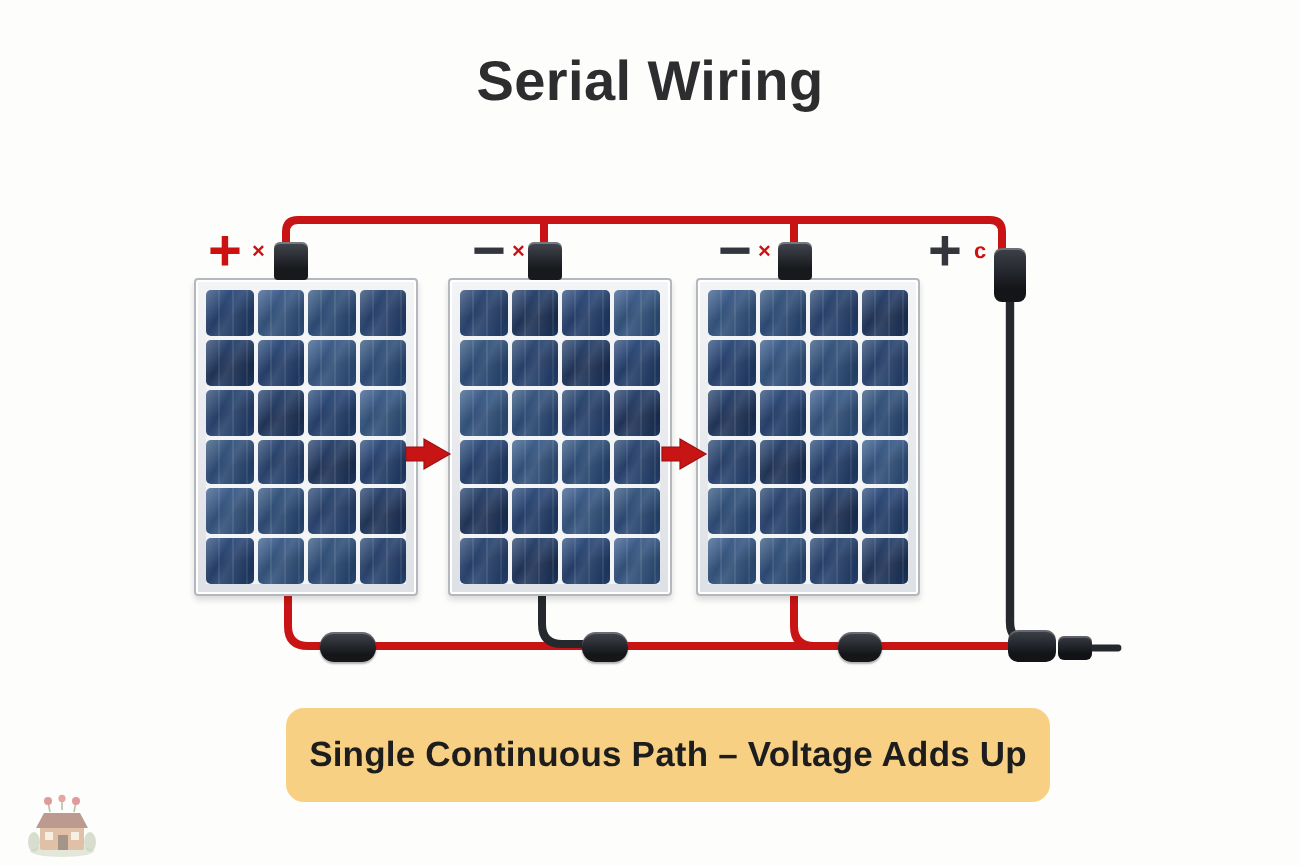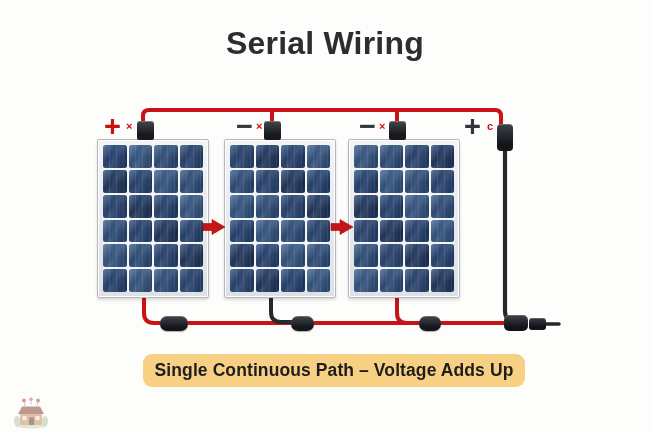--- a/index.html
+++ b/index.html
@@ -3,21 +3,21 @@
 <meta charset="utf-8">
 <style>
   html,body{margin:0;padding:0;background:#ffffff;}
   .canvas{
     position:relative;width:650px;height:433px;overflow:hidden;
     background:var(--background,#fdfdfb);
     font-family:"Liberation Sans",sans-serif;
   }
   .title{
     position:absolute;top:25px;left:0;width:650px;text-align:center;
-    font-size:32px;font-weight:bold;color:#2d2d2f;letter-spacing:.2px;
+    font-size:28px;font-weight:bold;color:#2d2d2f;letter-spacing:.2px;
   }
   
   svg.wires{position:absolute;left:0;top:0;z-index:1;}
   svg.overlay{position:absolute;left:0;top:0;z-index:4;pointer-events:none;}
   .wire-red{stroke:var(--wire-red,#c81414);fill:none;stroke-linecap:round;stroke-linejoin:round;}
   .wire-black{stroke:var(--wire-black,#25282d);fill:none;stroke-linecap:round;stroke-linejoin:round;}
   .arrow{fill:var(--wire-red,#c81414);stroke:#9b0f0f;stroke-width:.6;}
   
   .panel{
     position:absolute;top:139px;width:110px;height:157px;z-index:2;
@@ -65,21 +65,21 @@
     background:linear-gradient(180deg,#383c43,#101215 75%);border-radius:3px;
     box-shadow:inset 0 1px 0 rgba(255,255,255,.2);}
   
   .sign{position:absolute;z-index:5;font-size:29px;font-weight:bold;line-height:30px;}
   .sign.red{color:var(--label-red,#cc1111);}
   .sign.dark{color:var(--label-dark,#33373d);}
   .mark{position:absolute;z-index:5;font-size:11px;font-weight:bold;line-height:11px;
     color:var(--label-red,#cc1111);}
   
   .caption{
-    position:absolute;left:143px;top:354px;width:382px;height:33px;z-index:5;
+    position:absolute;left:143px;top:354px;width:382px;height:47px;z-index:5;
     background:var(--caption-bg,#f8d084);border-radius:9px;
     display:flex;align-items:center;justify-content:center;
     font-size:17.5px;font-weight:bold;letter-spacing:.1px;
     color:var(--caption-text,#1d1d1d);
   }
   .watermark{position:absolute;left:12px;top:397px;width:38px;height:32px;z-index:5;opacity:.55;}
 </style>
 </head>
 <body>
 

